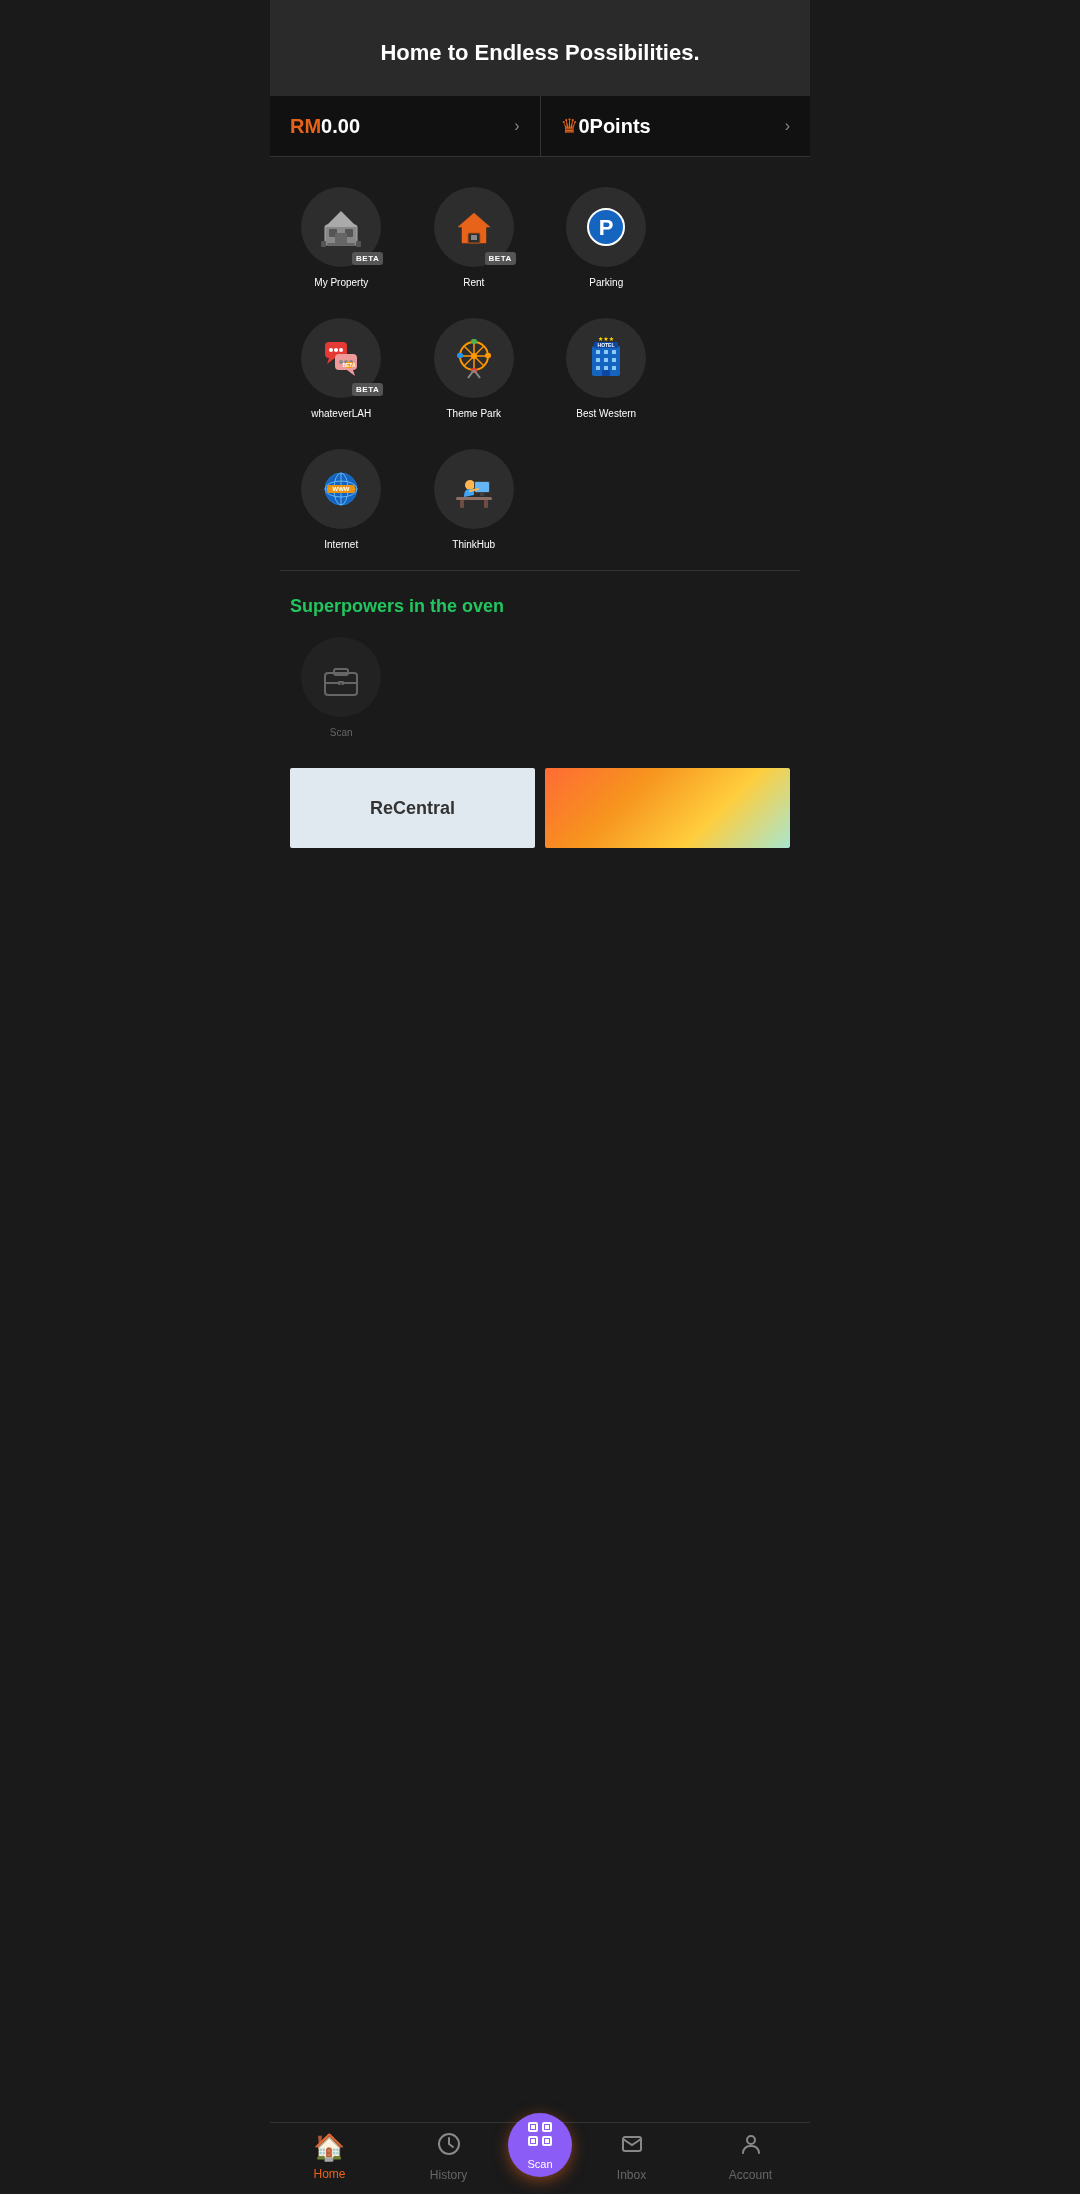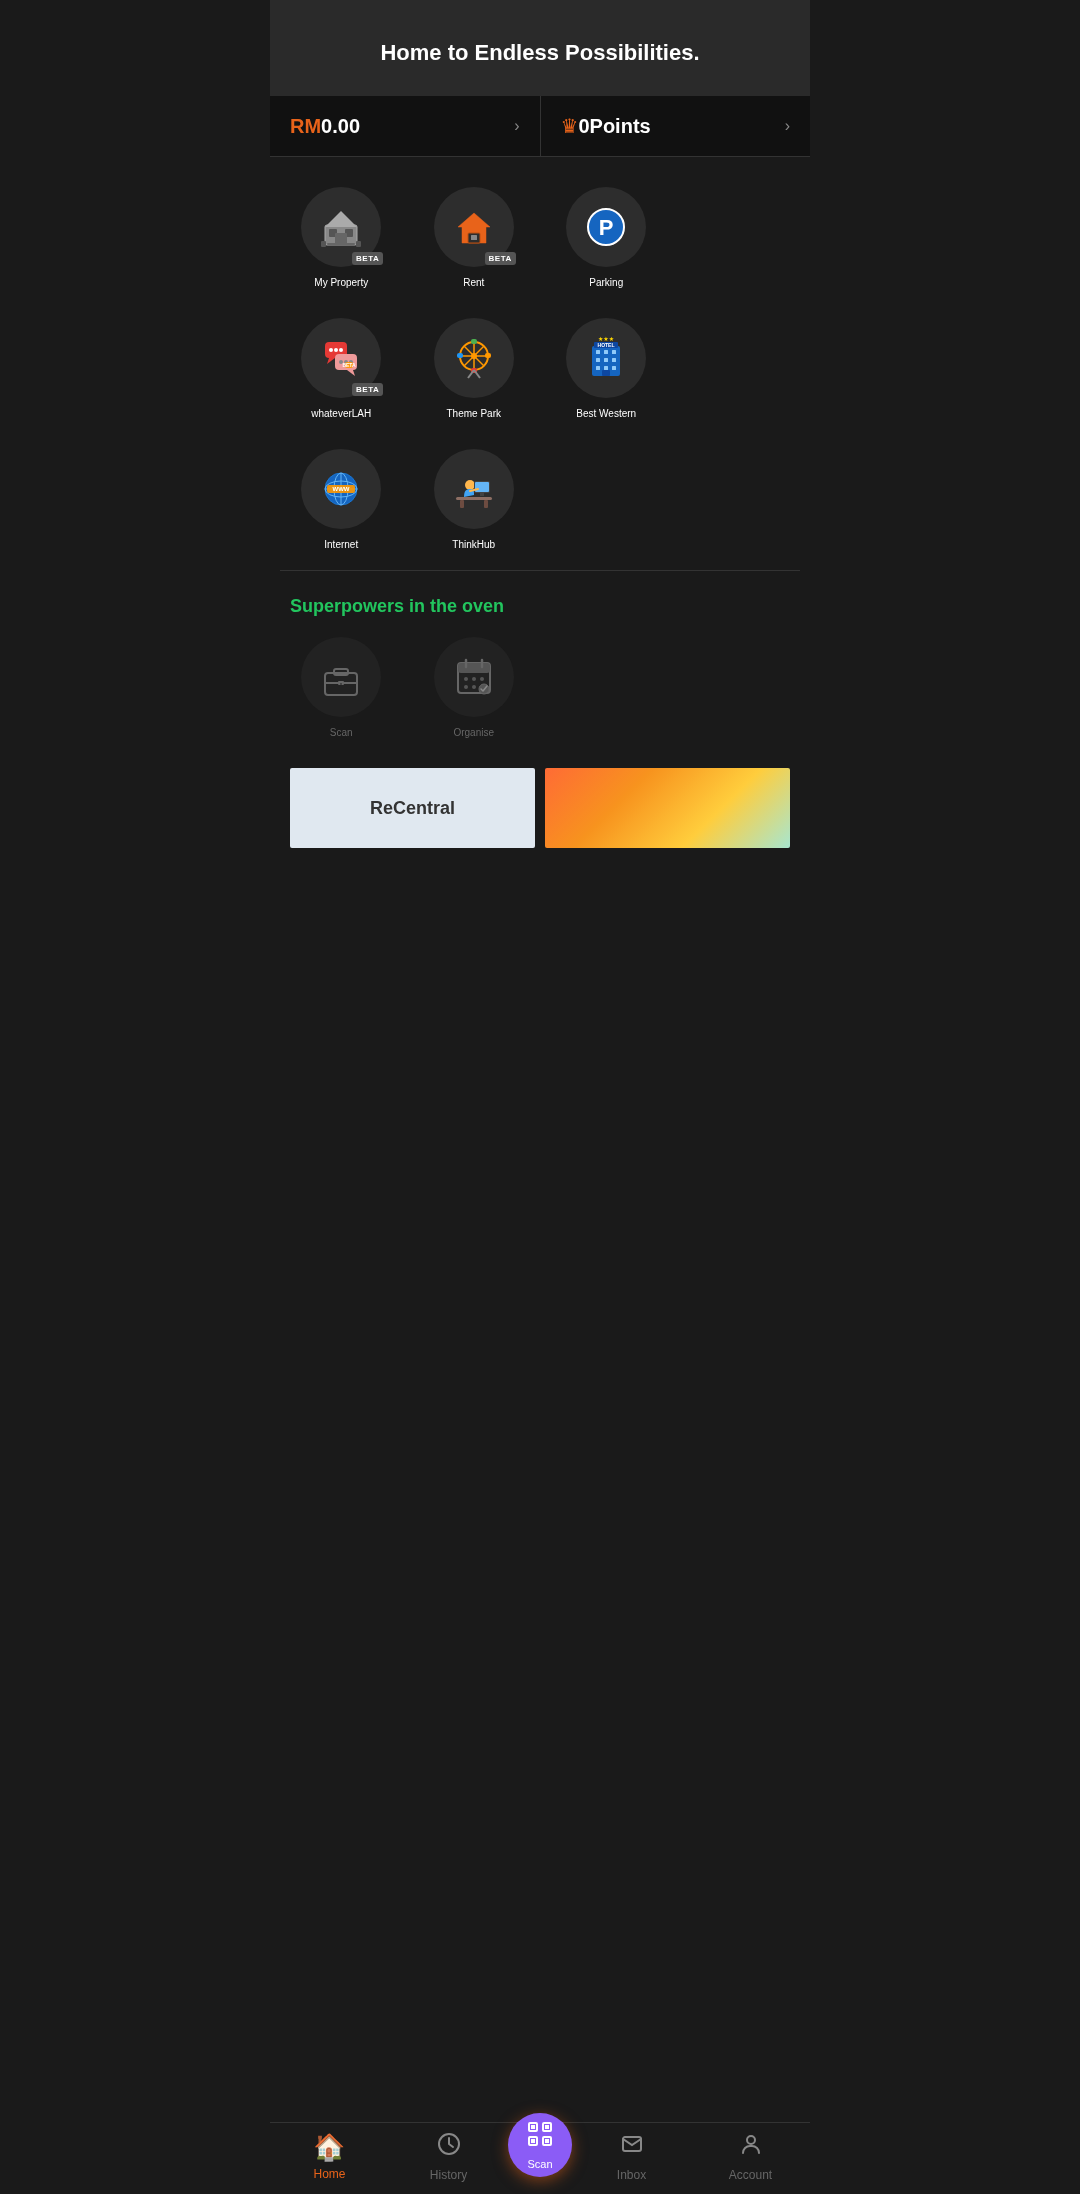--- a/index.html
+++ b/index.html
@@ -454,41 +454,20 @@
           <rect x="6" y="18" width="32" height="22" rx="3" fill="none" stroke="#666" stroke-width="2"></rect>
           <rect x="15" y="14" width="14" height="6" rx="2" fill="none" stroke="#666" stroke-width="2"></rect>
           <line x1="6" y1="28" x2="38" y2="28" stroke="#666" stroke-width="2"></line>
           <rect x="19" y="26" width="6" height="4" rx="1" fill="#666"></rect>
           <line x1="22" y1="28" x2="22" y2="30" stroke="#444" stroke-width="2"></line>
         </svg>
       </div>
       <span class="icon-label">Scan</span>
     </div>
 
-    <div class="icon-item coming-soon">
-      <div class="icon-circle">
-        <svg viewBox="0 0 44 44" fill="none" xmlns="http://www.w3.org/2000/svg">
-
-          <rect x="6" y="8" width="32" height="30" rx="3" fill="none" stroke="#666" stroke-width="2"></rect>
-          <rect x="6" y="8" width="32" height="10" rx="3" fill="#555"></rect>
-          <line x1="14" y1="5" x2="14" y2="12" stroke="#666" stroke-width="2.5" stroke-linecap="round"></line>
-          <line x1="30" y1="5" x2="30" y2="12" stroke="#666" stroke-width="2.5" stroke-linecap="round"></line>
-
-          <circle cx="14" cy="24" r="2" fill="#555"></circle>
-          <circle cx="22" cy="24" r="2" fill="#555"></circle>
-          <circle cx="30" cy="24" r="2" fill="#555"></circle>
-          <circle cx="14" cy="32" r="2" fill="#555"></circle>
-          <circle cx="22" cy="32" r="2" fill="#555"></circle>
-
-          <circle cx="32" cy="34" r="5" fill="#555" stroke="#666" stroke-width="1"></circle>
-          <path d="M29 34L31 36L35 31" stroke="#888" stroke-width="1.5" stroke-linecap="round" stroke-linejoin="round" fill="none"></path>
-        </svg>
-      </div>
-      <span class="icon-label">Organise</span>
-    </div>
 
   </div>
 
   <div class="banners">
     <div class="banner banner-recentral">
       <span style="color:#333; font-size:18px; font-weight:700;">ReCentral</span>
     </div>
     <div class="banner banner-image">
     </div>
   </div>

